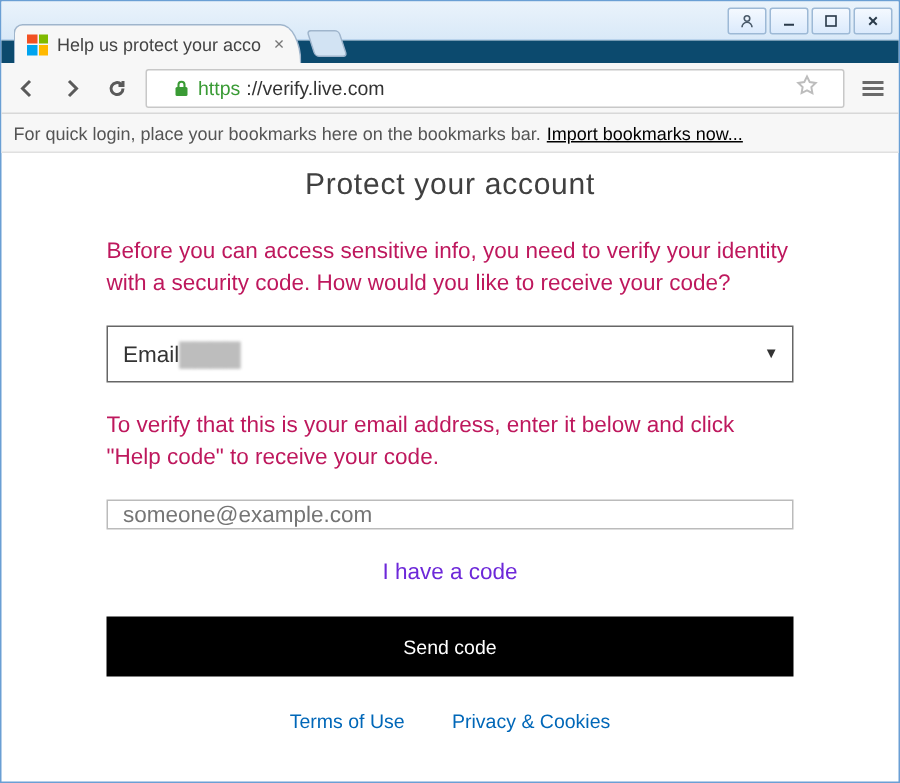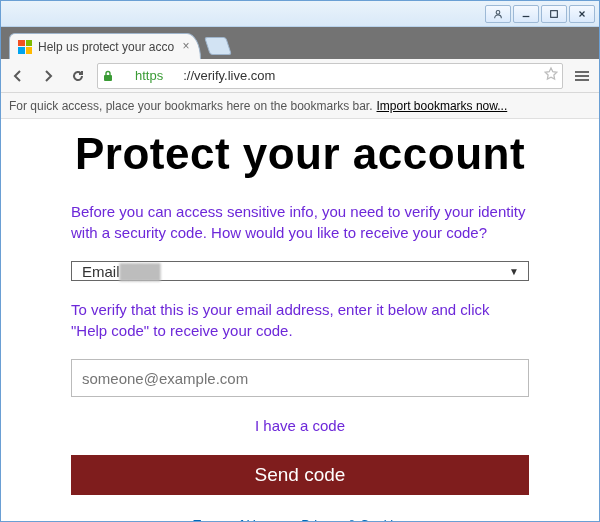--- a/index.html
+++ b/index.html
@@ -37,22 +37,22 @@
     border-radius: 2px;
     display: flex;
     align-items: center;
     justify-content: center;
     font-size: 10px;
     color: #2a3a4a;
   }
   .tb-btn svg { width: 10px; height: 10px; }
   
   .tabstrip {
-    height: 32px;
-    background: #737373;
+    height: 15px;
+    background: #0c4a6e;
     display: flex;
     align-items: flex-end;
     padding-left: 8px;
   }
   .tab {
     height: 26px;
     background: #f7f7f7;
     border-top-left-radius: 6px;
     border-top-right-radius: 14px 26px;
     padding: 0 26px 0 8px;
@@ -114,23 +114,23 @@
   }
   .nav-btn svg { width: 16px; height: 16px; stroke: #5a5a5a; fill: none; stroke-width: 2; }
   .omnibox {
     flex: 1;
     height: 26px;
     border: 1px solid #c8c8c8;
     border-radius: 2px;
     background: #fff;
     display: flex;
     align-items: center;
-    padding: 0 3px;
+    padding: 0 16px;
     font-size: 13px;
-    gap: 20px;
+    gap: 4px;
     overflow: hidden;
   }
   .lock-icon {
     width: 14px; height: 14px;
     color: #3a9b35;
   }
   .url-https { color: #3a9b35; }
   .url-host { color: #333; }
   .url-path { color: #999; white-space: nowrap; }
   .star-icon {
@@ -158,82 +158,82 @@
     gap: 4px;
   }
   .bm-bar a { color: #000000; text-decoration: underline; }
   
   .page {
     flex: 1;
     overflow: hidden;
     padding: 10px 70px 0 70px;
   }
   .h1 {
-    font-size: 44px;
-    font-weight: 700;
-    color: #000000;
+    font-size: 20px;
+    font-weight: 400;
+    color: #404040;
     text-align: center;
     margin-bottom: 22px;
     letter-spacing: 0.5px;
   }
   .body-text {
     font-size: 15px;
-    color: #6d28d9;
+    color: #be185d;
     line-height: 1.4;
     margin-bottom: 18px;
   }
   .select-wrap {
     position: relative;
     margin-bottom: 18px;
   }
   .select {
     width: 100%;
-    height: 20px;
+    height: 38px;
     border: 1px solid #666;
     background: #fff;
     padding: 0 10px;
     font-size: 15px;
     color: #333;
     appearance: none;
     display: flex;
     align-items: center;
   }
   .select .masked { color:#bdbdbd; filter: blur(1px); letter-spacing: -0.5px; }
   .select-caret {
     position: absolute;
     right: 10px; top: 50%;
     transform: translateY(-50%);
     font-size: 10px;
     color: #333;
   }
   .text-input {
     width: 100%;
-    height: 38px;
+    height: 20px;
     border: 1px solid #bbb;
     padding: 0 10px;
     font-size: 15px;
     color: #888;
     margin-bottom: 20px;
   }
   .link-center {
     text-align: center;
     margin-bottom: 20px;
   }
   .link-center a {
     color: #6d28d9;
     font-size: 15px;
     text-decoration: none;
   }
   .primary-btn {
     width: 100%;
     height: 40px;
-    background: #7f1d1d;
+    background: #000000;
     color: #fff;
     border: none;
-    font-size: 19px;
+    font-size: 13px;
     margin-bottom: 22px;
   }
   .footer-links {
     text-align: center;
     font-size: 13px;
   }
   .footer-links a {
     color: #0067b8;
     text-decoration: none;
     margin: 0 14px;
@@ -313,21 +313,21 @@
             <path d="M8 2l1.8 3.7 4 .6-2.9 2.8.7 4L8 11.2 4.4 13l.7-4L2.2 6.3l4-.6L8 2z" fill="none" stroke="#bdbdbd" stroke-width="1.3"></path>
           </svg>
       </span>
     </div>
     <div class="menu-btn">
         <div></div>
       </div>
   </div>
 
   <div class="bm-bar">
-    <span>For quick access, place your bookmarks here on the bookmarks bar.</span>
+    <span>For quick login, place your bookmarks here on the bookmarks bar.</span>
     <a href="#">Import bookmarks now...</a>
   </div>
 
   <div class="page">
     <div class="h1">Protect your account</div>
 
     <div class="body-text">Before you can access sensitive info, you need to verify your identity with a security code. How would you like to receive your code?</div>
 
     <div class="select-wrap">
       <div class="select">

